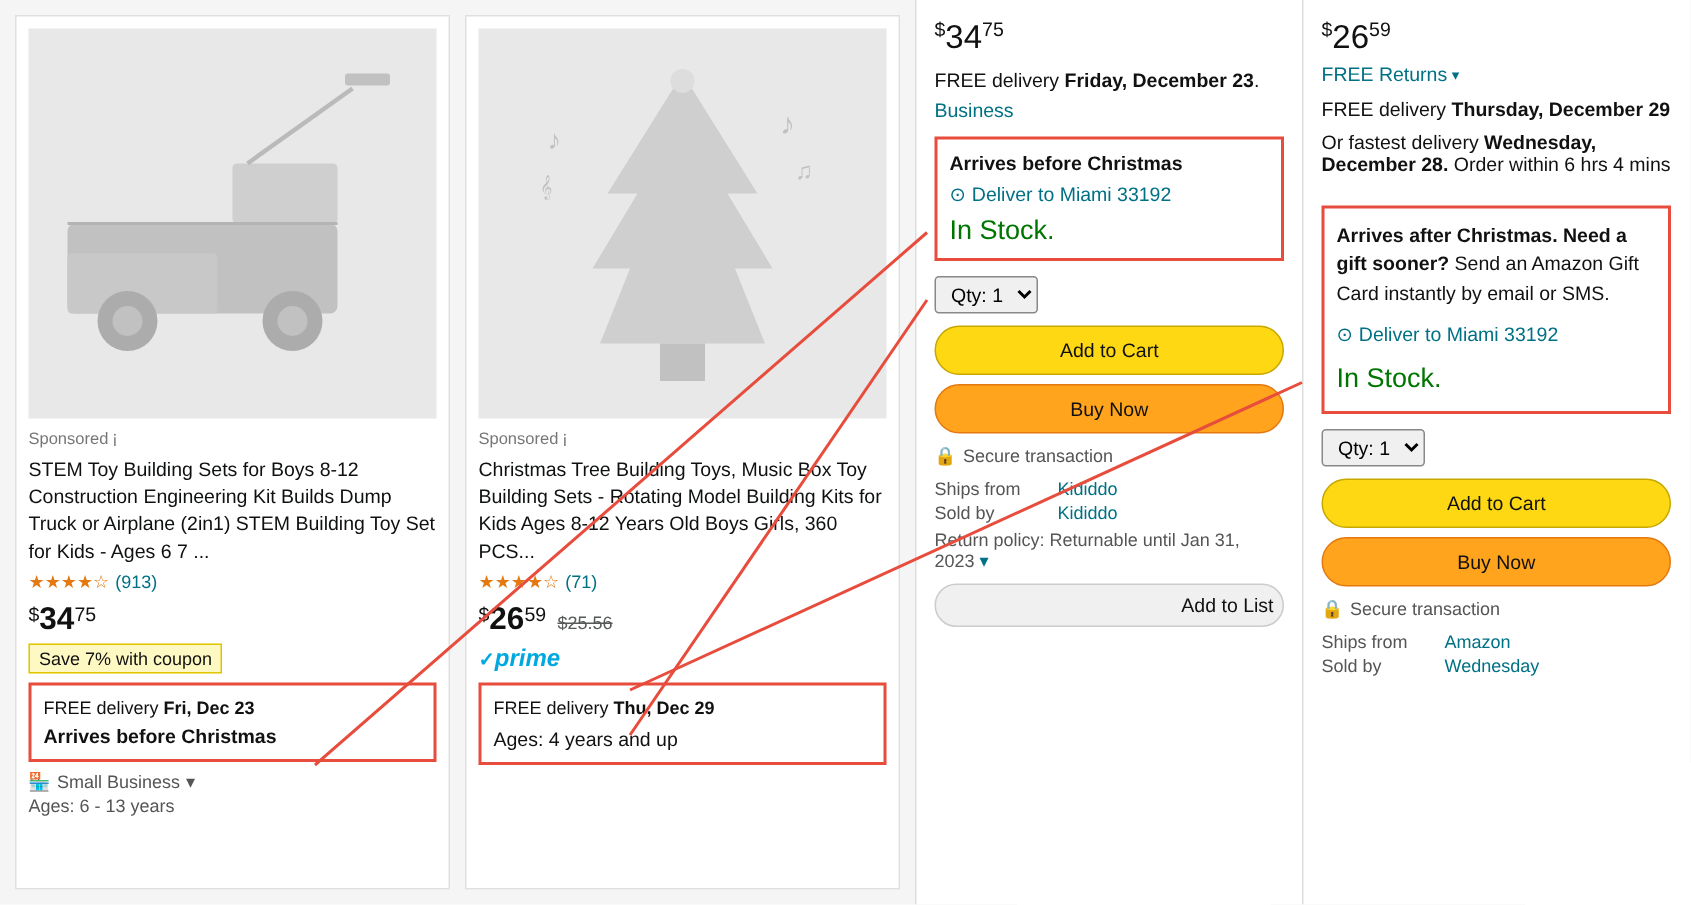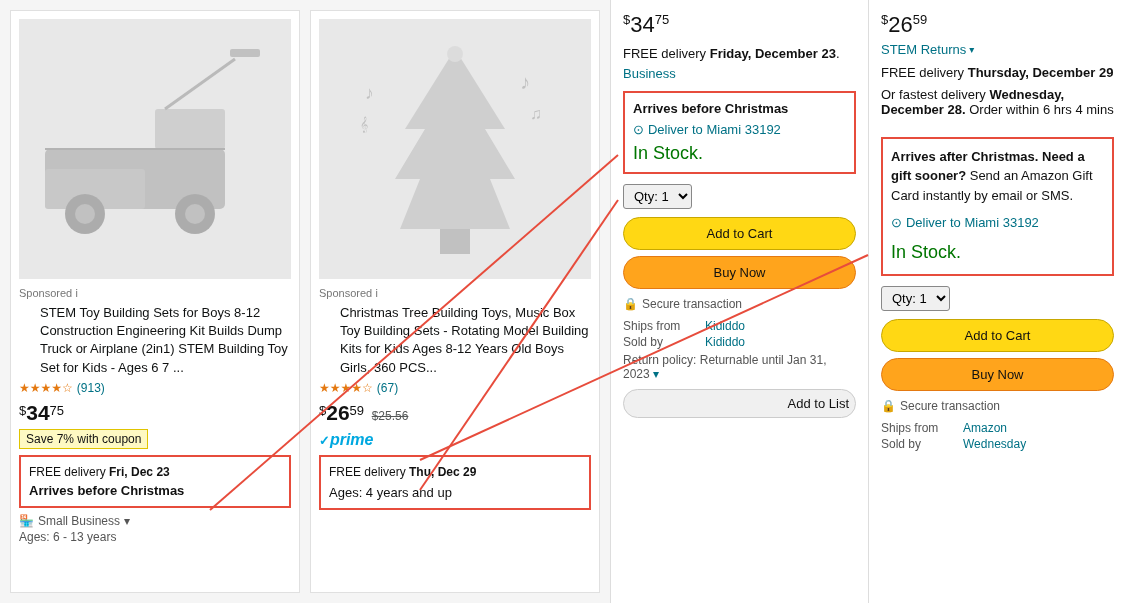--- a/index.html
+++ b/index.html
@@ -5,21 +5,21 @@
     * { box-sizing: border-box; margin: 0; padding: 0; }
     body { font-family: Arial, sans-serif; font-size: 13px; background: #fff; color: #111; }
     .page { display: flex; width: 1127px; min-height: 603px; overflow: hidden; }
 
     
     .product-list { display: flex; width: 610px; padding: 10px; gap: 10px; background: #f5f5f5; }
     .product-card { width: 295px; background: #fff; padding: 8px; border: 1px solid #e0e0e0; position: relative; }
     .product-image { width: 100%; height: 260px; background: #e8e8e8; display: flex; align-items: center; justify-content: center; overflow: hidden; }
     .product-image svg { width: 240px; height: 240px; opacity: 0.4; }
     .sponsored { font-size: 11px; color: #767676; margin-top: 6px; display: flex; align-items: center; gap: 3px; }
-    .product-title { font-size: 13px; color: #0F1111; margin-top: 4px; line-height: 1.4; margin-left: 21px; }
+    .product-title { font-size: 13px; color: #0F1111; margin-top: 4px; line-height: 1.4; }
     .rating-row { display: flex; align-items: center; gap: 4px; margin-top: 4px; }
     .stars { color: #e47911; font-size: 12px; }
     .review-count { font-size: 12px; color: #007185; }
     .price-row { margin-top: 6px; }
     .price-dollar { font-size: 13px; vertical-align: super; }
     .price-main { font-size: 21px; font-weight: bold; }
     .price-cents { font-size: 13px; vertical-align: super; }
     .price-original { text-decoration: line-through; color: #565959; font-size: 12px; margin-left: 4px; }
     .coupon-badge { background: #fef9c3; border: 1px solid #e0c400; color: #111; font-size: 12px; padding: 2px 6px; display: inline-block; margin-top: 4px; }
     .delivery-box { border: 2px solid #e74c3c; padding: 6px 8px; margin-top: 6px; font-size: 13px; line-height: 1.5; }
@@ -130,21 +130,21 @@
             <text x="25" y="100" font-size="14" fill="#888">𝄞</text>
           </svg>
         </div>
         <div class="sponsored">
           <span>Sponsored</span>
           <span>ℹ</span>
         </div>
         <div class="product-title">Christmas Tree Building Toys, Music Box Toy Building Sets - Rotating Model Building Kits for Kids Ages 8-12 Years Old Boys Girls, 360 PCS...</div>
         <div class="rating-row">
           <span class="stars">★★★★☆</span>
-          <span class="review-count">(67)</span>
+          <span class="review-count">(71)</span>
         </div>
         <div class="price-row">
           <span class="price-dollar">$</span><span class="price-main">26</span><span class="price-cents">59</span>
           <span class="price-original">$25.56</span>
         </div>
         <div style="margin-top:6px;">
           <span class="prime-check" style="color:#00A8E0;font-weight:bold;">✓</span><span class="prime-badge" style="color:#00A8E0;font-weight:bold;font-style:italic;font-size:16px;">prime</span>
         </div>
         <div class="delivery-box">
           <div class="delivery-text-small">
@@ -196,21 +196,21 @@
         <span>Return policy:</span> <span>Returnable until Jan 31, 2023</span> <span style="color:#007185;cursor:pointer;">▾</span>
       </div>
       <button class="add-to-list-btn">Add to List</button>
     </div>
 
     <div class="detail-panel">
       <div class="panel-price">
         <sup>$</sup><span>26</span><sup>59</sup>
       </div>
       <div class="free-returns">
-        <span>STEM Returns</span>
+        <span>FREE Returns</span>
         <span class="chevron-down">▾</span>
       </div>
       <div class="delivery-line">
         <span>FREE delivery</span> <span class="bold">Thursday, December 29</span>
       </div>
       <div class="fastest-delivery">
         <span>Or fastest delivery</span> <span class="bold">Wednesday, December 28.</span> <span>Order within 6 hrs 4 mins</span>
       </div>
 
       <div class="gift-box">

